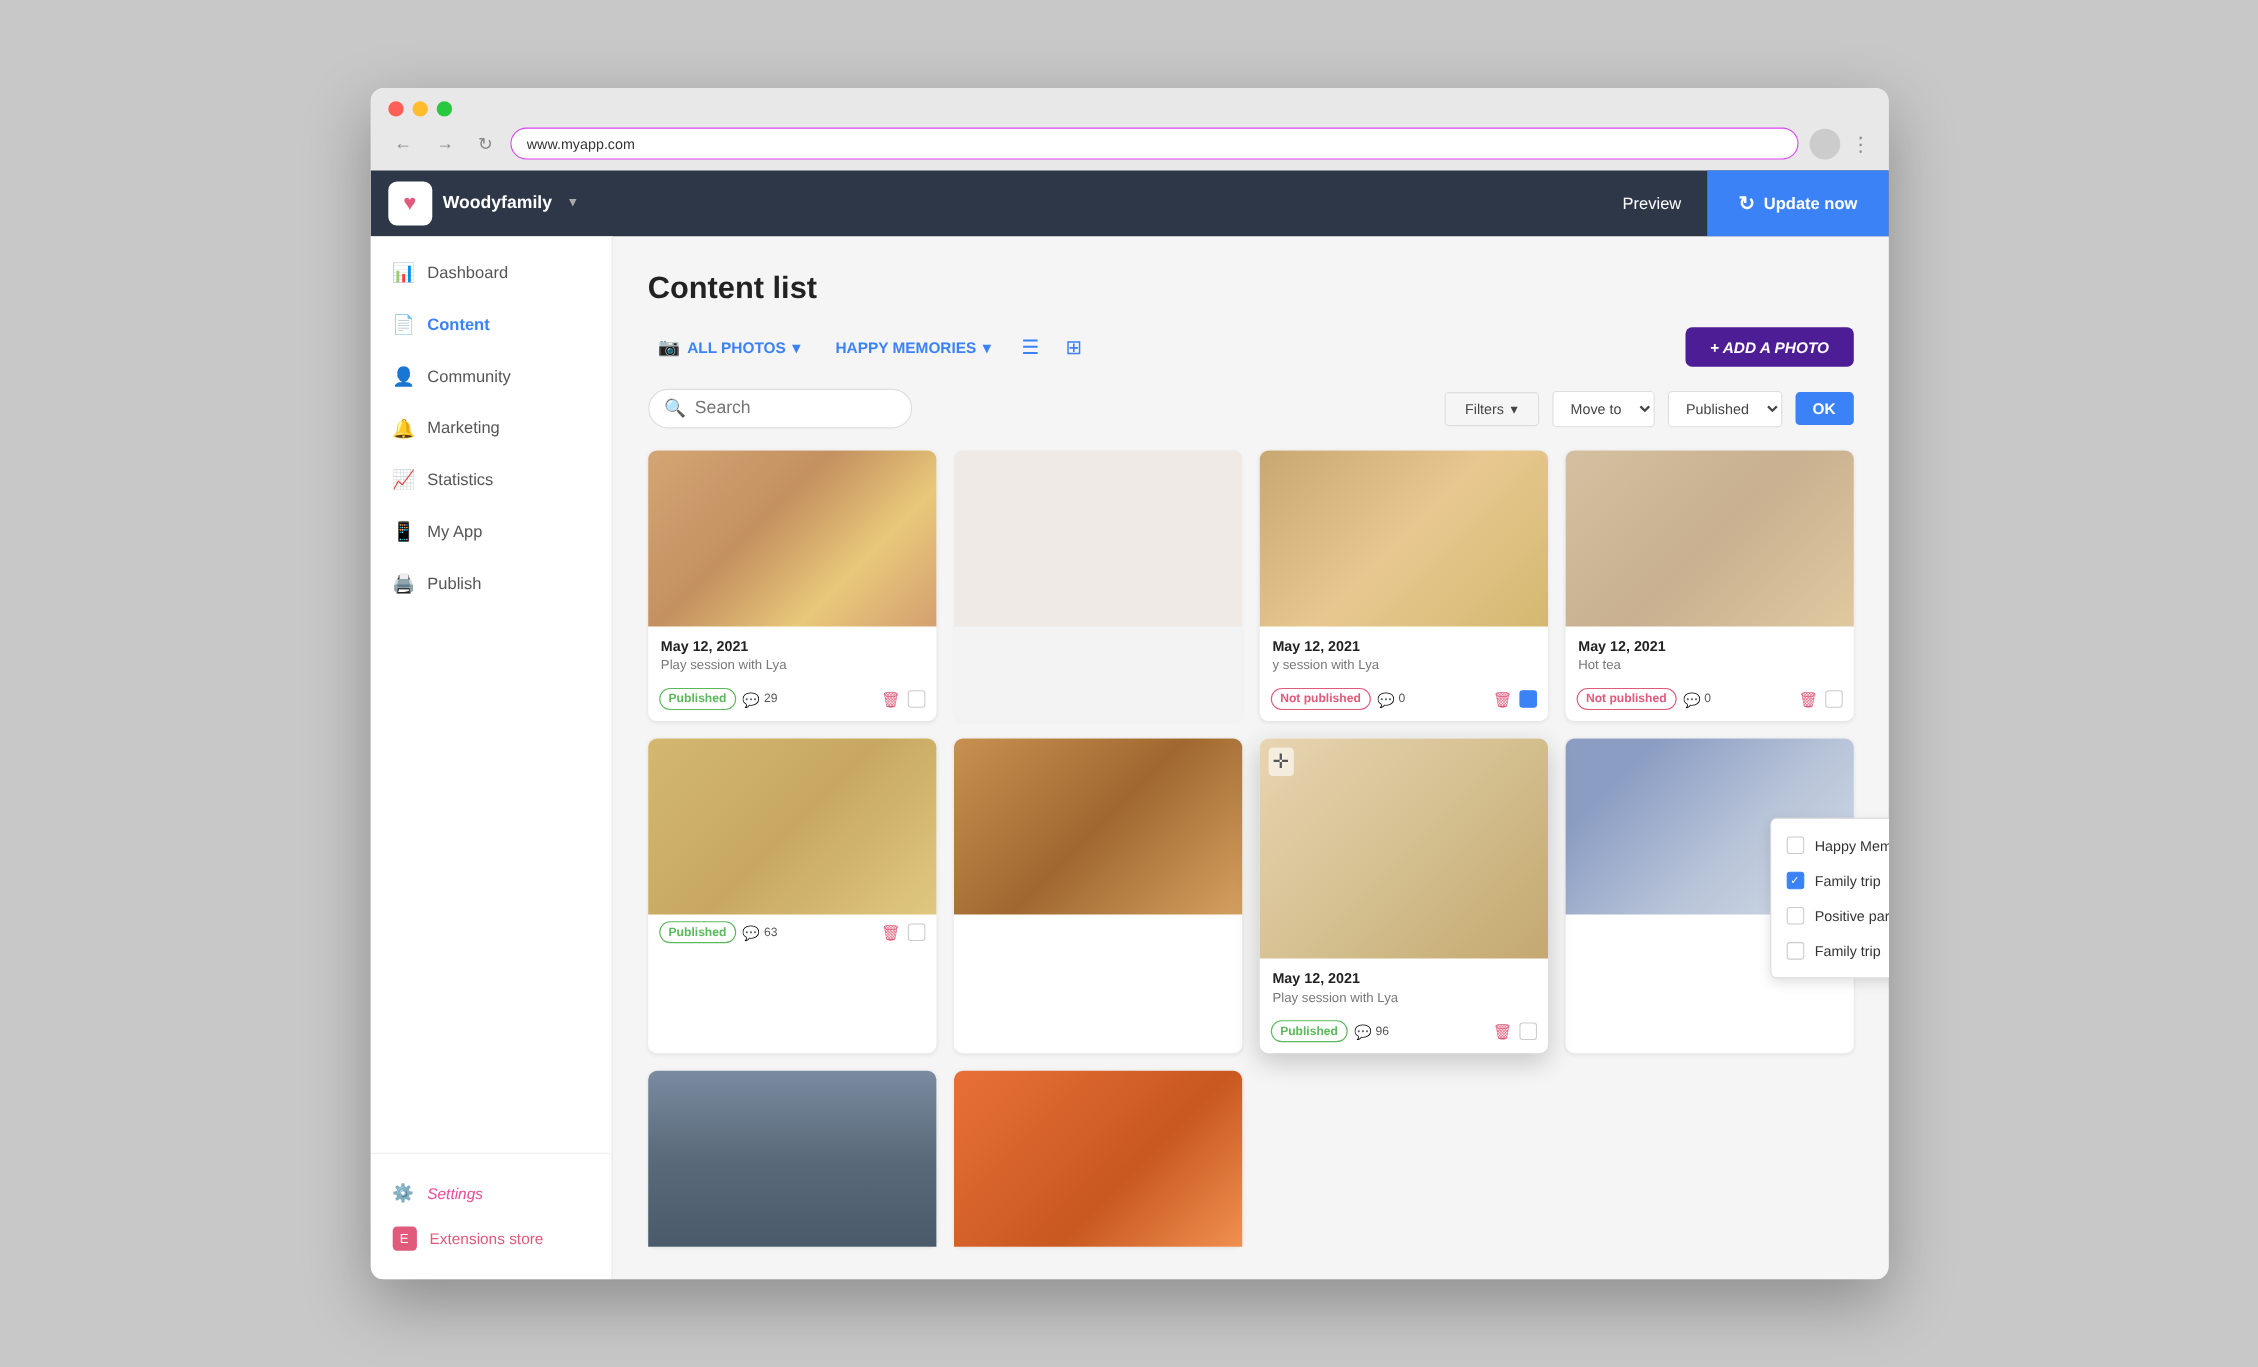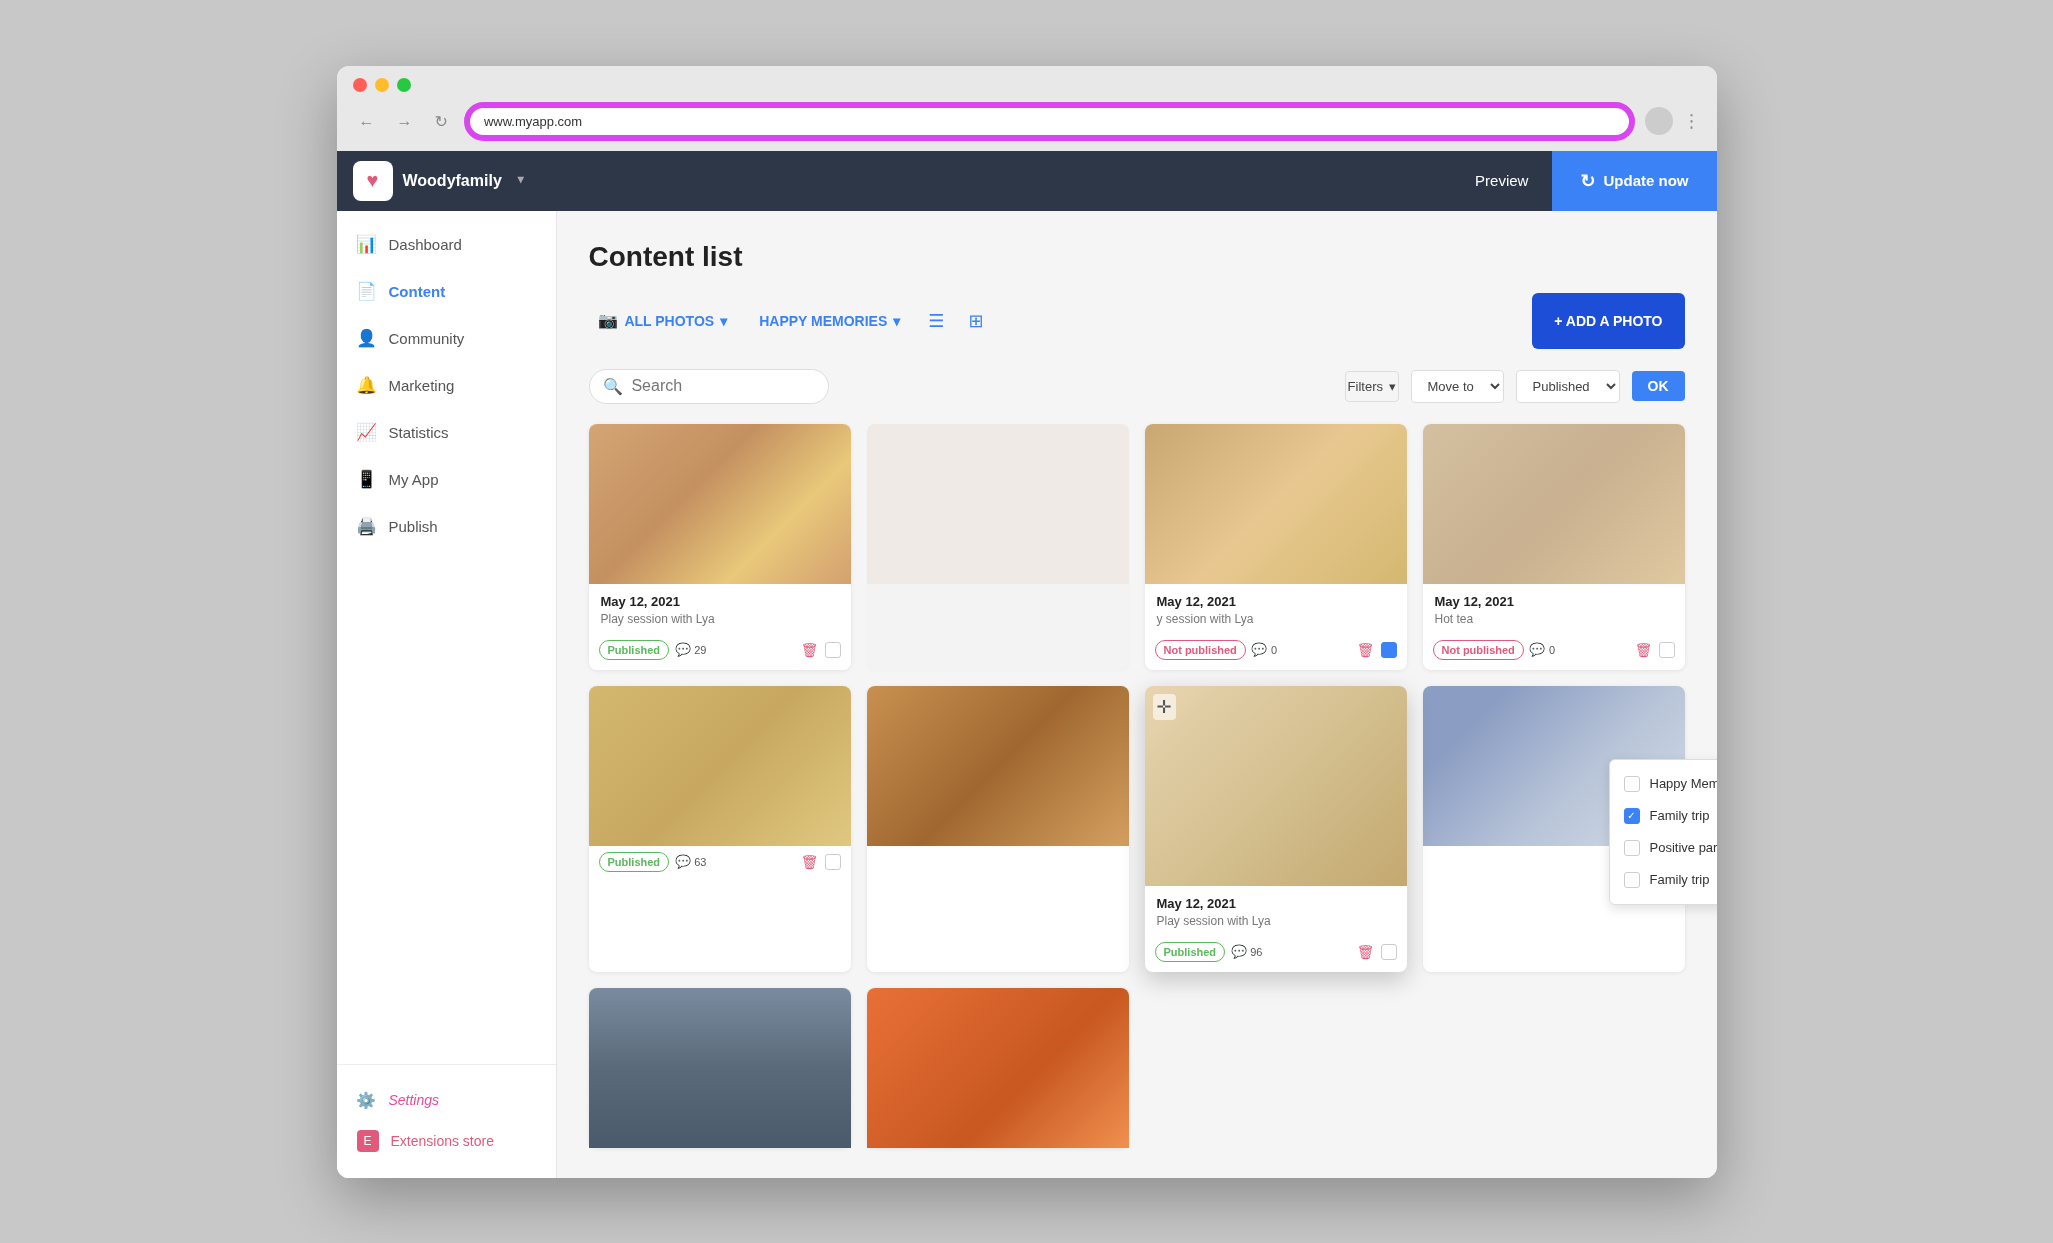--- a/index.html
+++ b/index.html
@@ -27,21 +27,21 @@
     .dot-yellow { background: #ffbd2e; }
     .dot-green { background: #28c840; }
 
     .browser-toolbar {
       display: flex; align-items: center; gap: 10px; padding-bottom: 10px;
     }
     .browser-nav-btn {
       background: none; border: none; cursor: pointer; color: #888; font-size: 16px; padding: 4px 6px;
     }
     .browser-url-bar {
-      flex: 1; background: white; border: 6px solid #d946ef; border-radius: 20px;
+      flex: 1; background: white; border: 1px solid #d946ef; border-radius: 20px;
       padding: 6px 14px; font-size: 13px; color: #333;
     }
     .browser-menu-btn { color: #888; font-size: 18px; background: none; border: none; cursor: pointer; }
     .browser-avatar { width: 28px; height: 28px; border-radius: 50%; background: #ccc; }
 
     
     .app-container { display: flex; flex-direction: column; }
 
     
     .app-navbar {
@@ -101,35 +101,35 @@
     .content-toolbar { display: flex; align-items: center; gap: 12px; margin-bottom: 20px; }
     .filter-btn {
       display: flex; align-items: center; gap: 6px; border: none;
       background: none; cursor: pointer; color: #3b82f6; font-size: 14px; font-weight: 600;
       padding: 6px 10px; border-radius: 4px;
     }
     .filter-btn .cam-icon { font-size: 16px; }
     .view-btn { background: none; border: none; cursor: pointer; color: #3b82f6; font-size: 18px; padding: 4px 6px; }
     .spacer { flex: 1; }
     .add-photo-btn {
-      background: #1d4ed8; border: none; color: white; font-size: 14px; font-weight: 700;
-      padding: 20px 22px; border-radius: 6px; cursor: pointer; display: flex; align-items: center; gap: 6px;
+      background: #4c1d95; border: none; color: white; font-size: 14px; font-weight: 700;
+      padding: 10px 22px; border-radius: 6px; cursor: pointer; display: flex; align-items: center; gap: 6px; font-style: italic;
     }
 
     
     .filter-bar { display: flex; align-items: center; gap: 12px; margin-bottom: 20px; }
     .search-box {
       display: flex; align-items: center; gap: 8px;
       border: 1px solid #ddd; border-radius: 20px; padding: 7px 14px; background: white;
       flex: 0 0 240px;
     }
     .search-input { border: none; outline: none; font-size: 16px; color: #555; width: 180px; }
     .filter-spacer { flex: 1; }
     .filters-btn {
-      background: none; border: 1px solid #ddd; border-radius: 4px; padding: 7px 2px;
+      background: none; border: 1px solid #ddd; border-radius: 4px; padding: 7px 18px;
       cursor: pointer; font-size: 13px; color: #444; display: flex; align-items: center; gap: 6px;
     }
     .moveto-select {
       border: 1px solid #ddd; border-radius: 4px; padding: 7px 12px;
       font-size: 13px; color: #444; background: white; cursor: pointer;
     }
     .status-select {
       border: 1px solid #ddd; border-radius: 4px; padding: 7px 12px;
       font-size: 13px; color: #444; background: white; cursor: pointer;
     }

